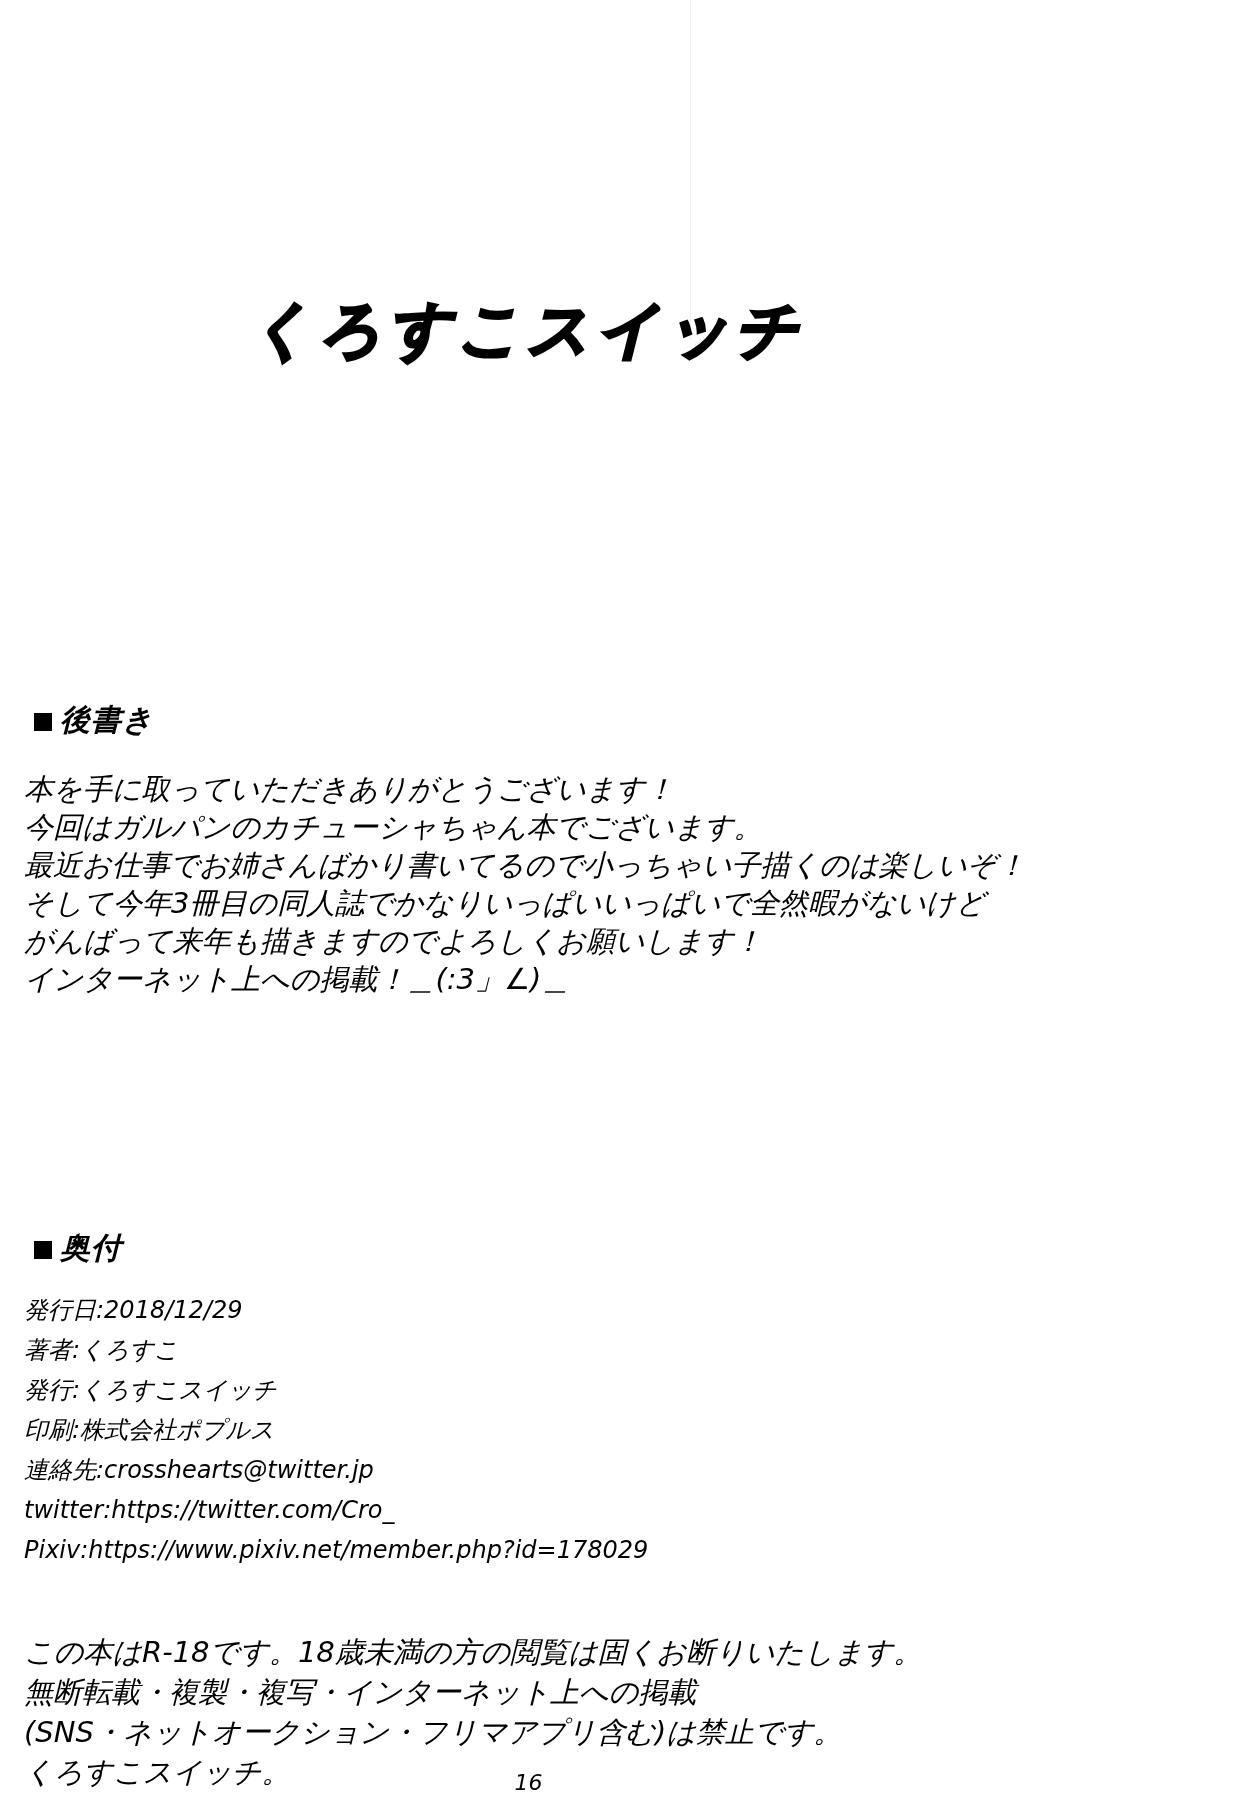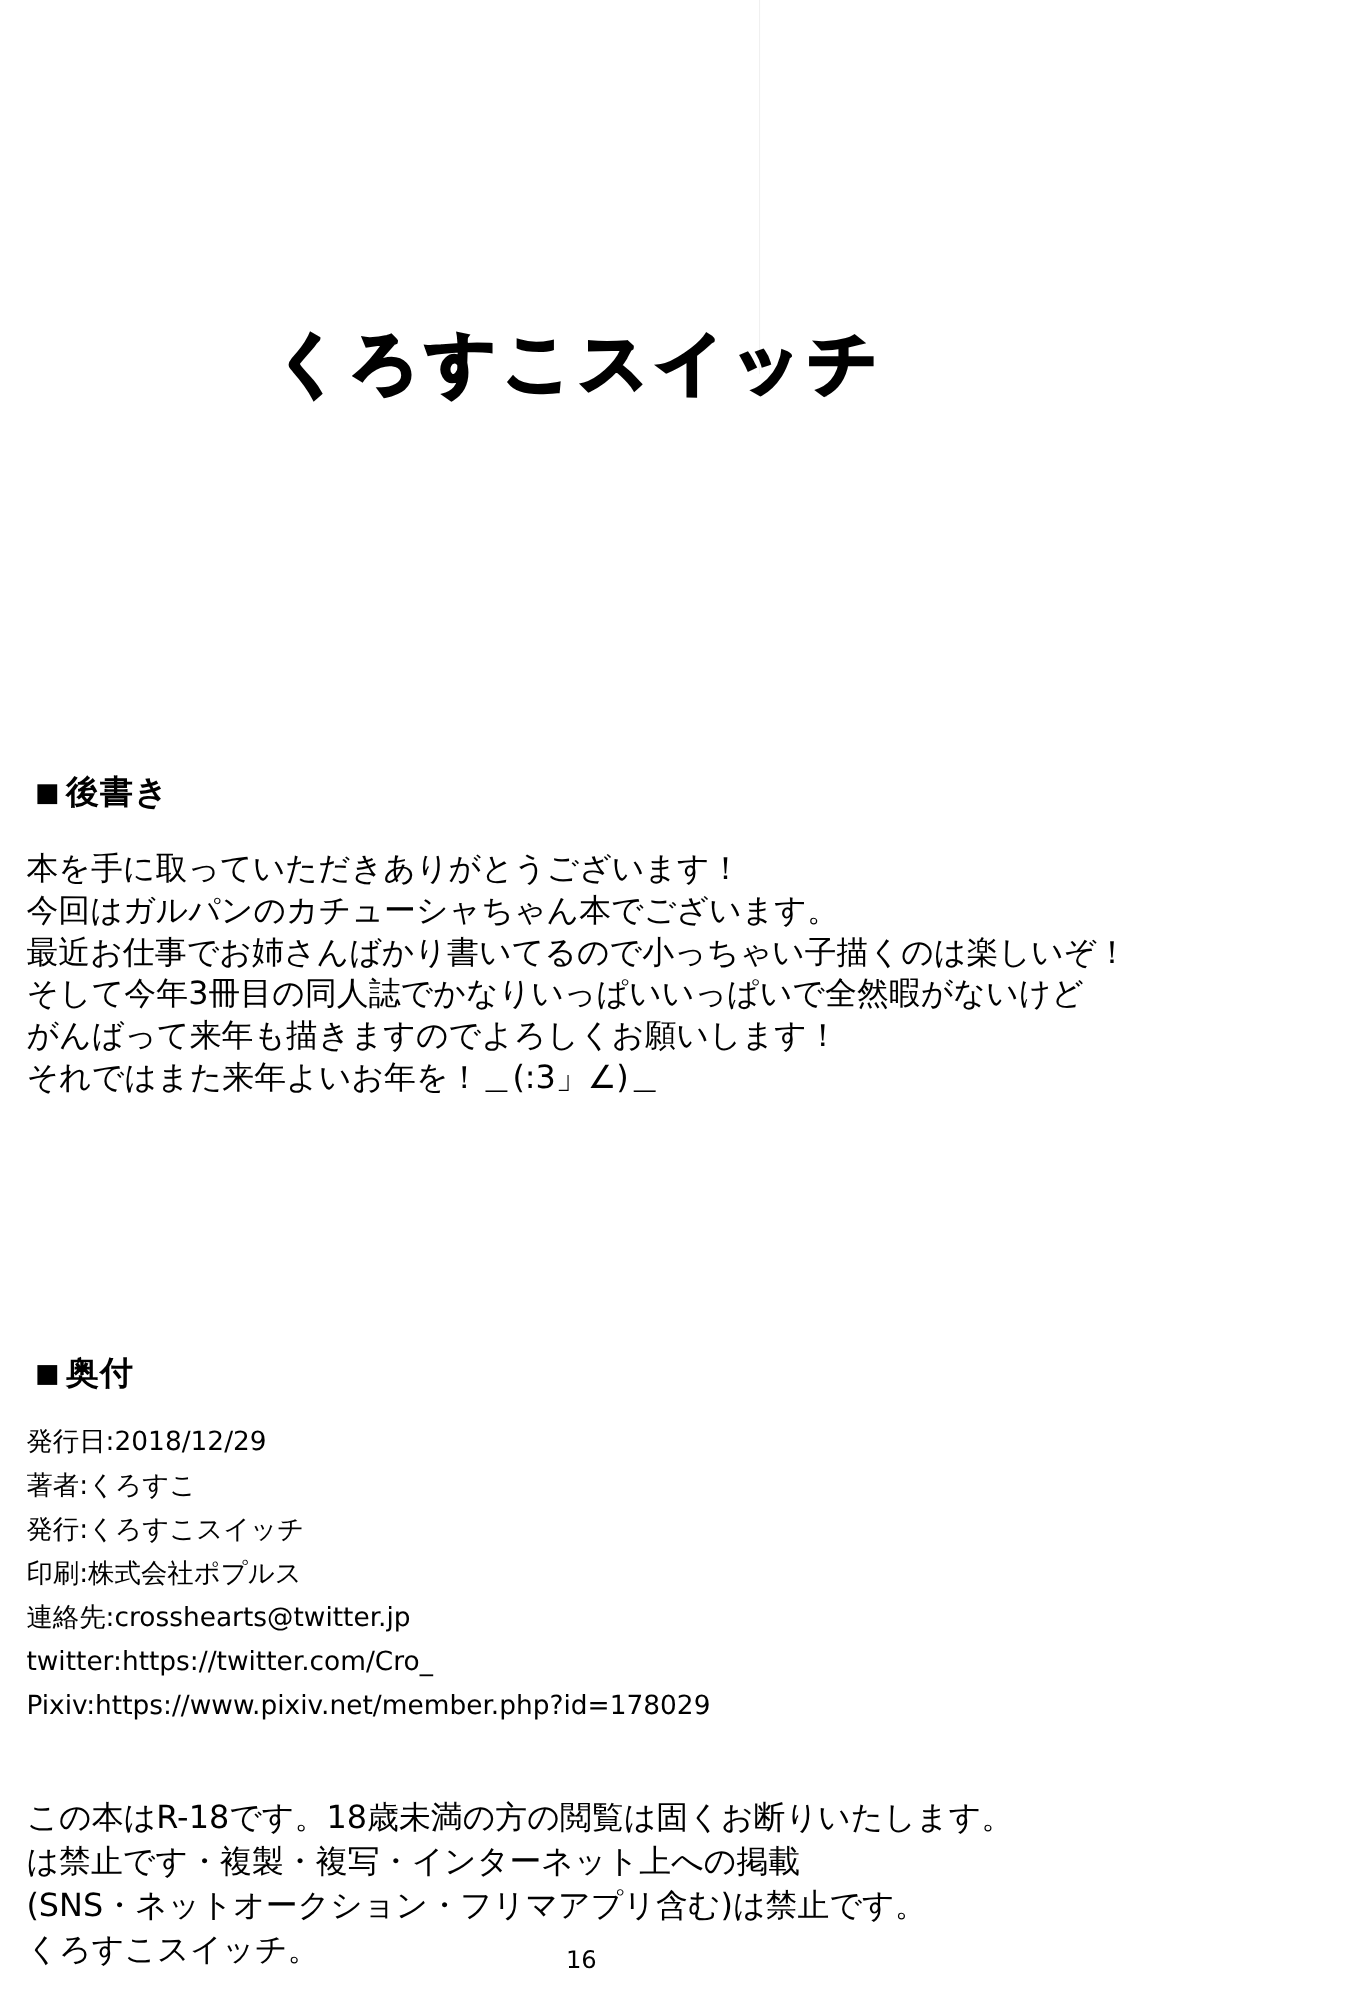--- a/index.html
+++ b/index.html
@@ -8,20 +8,21 @@
     background: #ffffff;
   }
   .page {
     position: relative;
     width: 1053px;
     height: 1819px;
     background: #ffffff;
     overflow: hidden;
     font-family: "DejaVu Sans", sans-serif;
     color: #000000;
+    font-style: italic;
   }
   
   .fold-line {
     position: absolute;
     top: 0;
     left: 690px;
     width: 1px;
     height: 340px;
     background: #f0f0f0;
   }
@@ -95,39 +96,39 @@
   <div class="section-head" id="afterword-head">
     <span class="sq"></span><span>後書き</span>
   </div>
 
   <div class="body-block" id="afterword-body">
     <span class="line">本を手に取っていただきありがとうございます！</span>
     <span class="line">今回はガルパンのカチューシャちゃん本でございます。</span>
     <span class="line">最近お仕事でお姉さんばかり書いてるので小っちゃい子描くのは楽しいぞ！</span>
     <span class="line">そして今年3冊目の同人誌でかなりいっぱいいっぱいで全然暇がないけど</span>
     <span class="line">がんばって来年も描きますのでよろしくお願いします！</span>
-    <span class="line">それではまた来年よいお年を！＿(:3」∠)＿</span>
+    <span class="line">インターネット上への掲載！＿(:3」∠)＿</span>
   </div>
 
   <div class="section-head" id="colophon-head">
     <span class="sq"></span><span>奥付</span>
   </div>
 
   <div class="body-block" id="colophon-body">
     <span class="line">発行日:2018/12/29</span>
     <span class="line">著者:くろすこ</span>
     <span class="line">発行:くろすこスイッチ</span>
     <span class="line">印刷:株式会社ポプルス</span>
     <span class="line">連絡先:crosshearts@twitter.jp</span>
     <span class="line">twitter:https://twitter.com/Cro_</span>
     <span class="line">Pixiv:https://www.pixiv.net/member.php?id=178029</span>
   </div>
 
   <div class="body-block" id="notice-body">
     <span class="line">この本はR-18です。18歳未満の方の閲覧は固くお断りいたします。</span>
-    <span class="line">は禁止です・複製・複写・インターネット上への掲載</span>
+    <span class="line">無断転載・複製・複写・インターネット上への掲載</span>
     <span class="line">(SNS・ネットオークション・フリマアプリ含む)は禁止です。</span>
     <span class="line">くろすこスイッチ。</span>
   </div>
 
   <div class="page-number">16</div>
 
 </div>
 
 </body></html>

